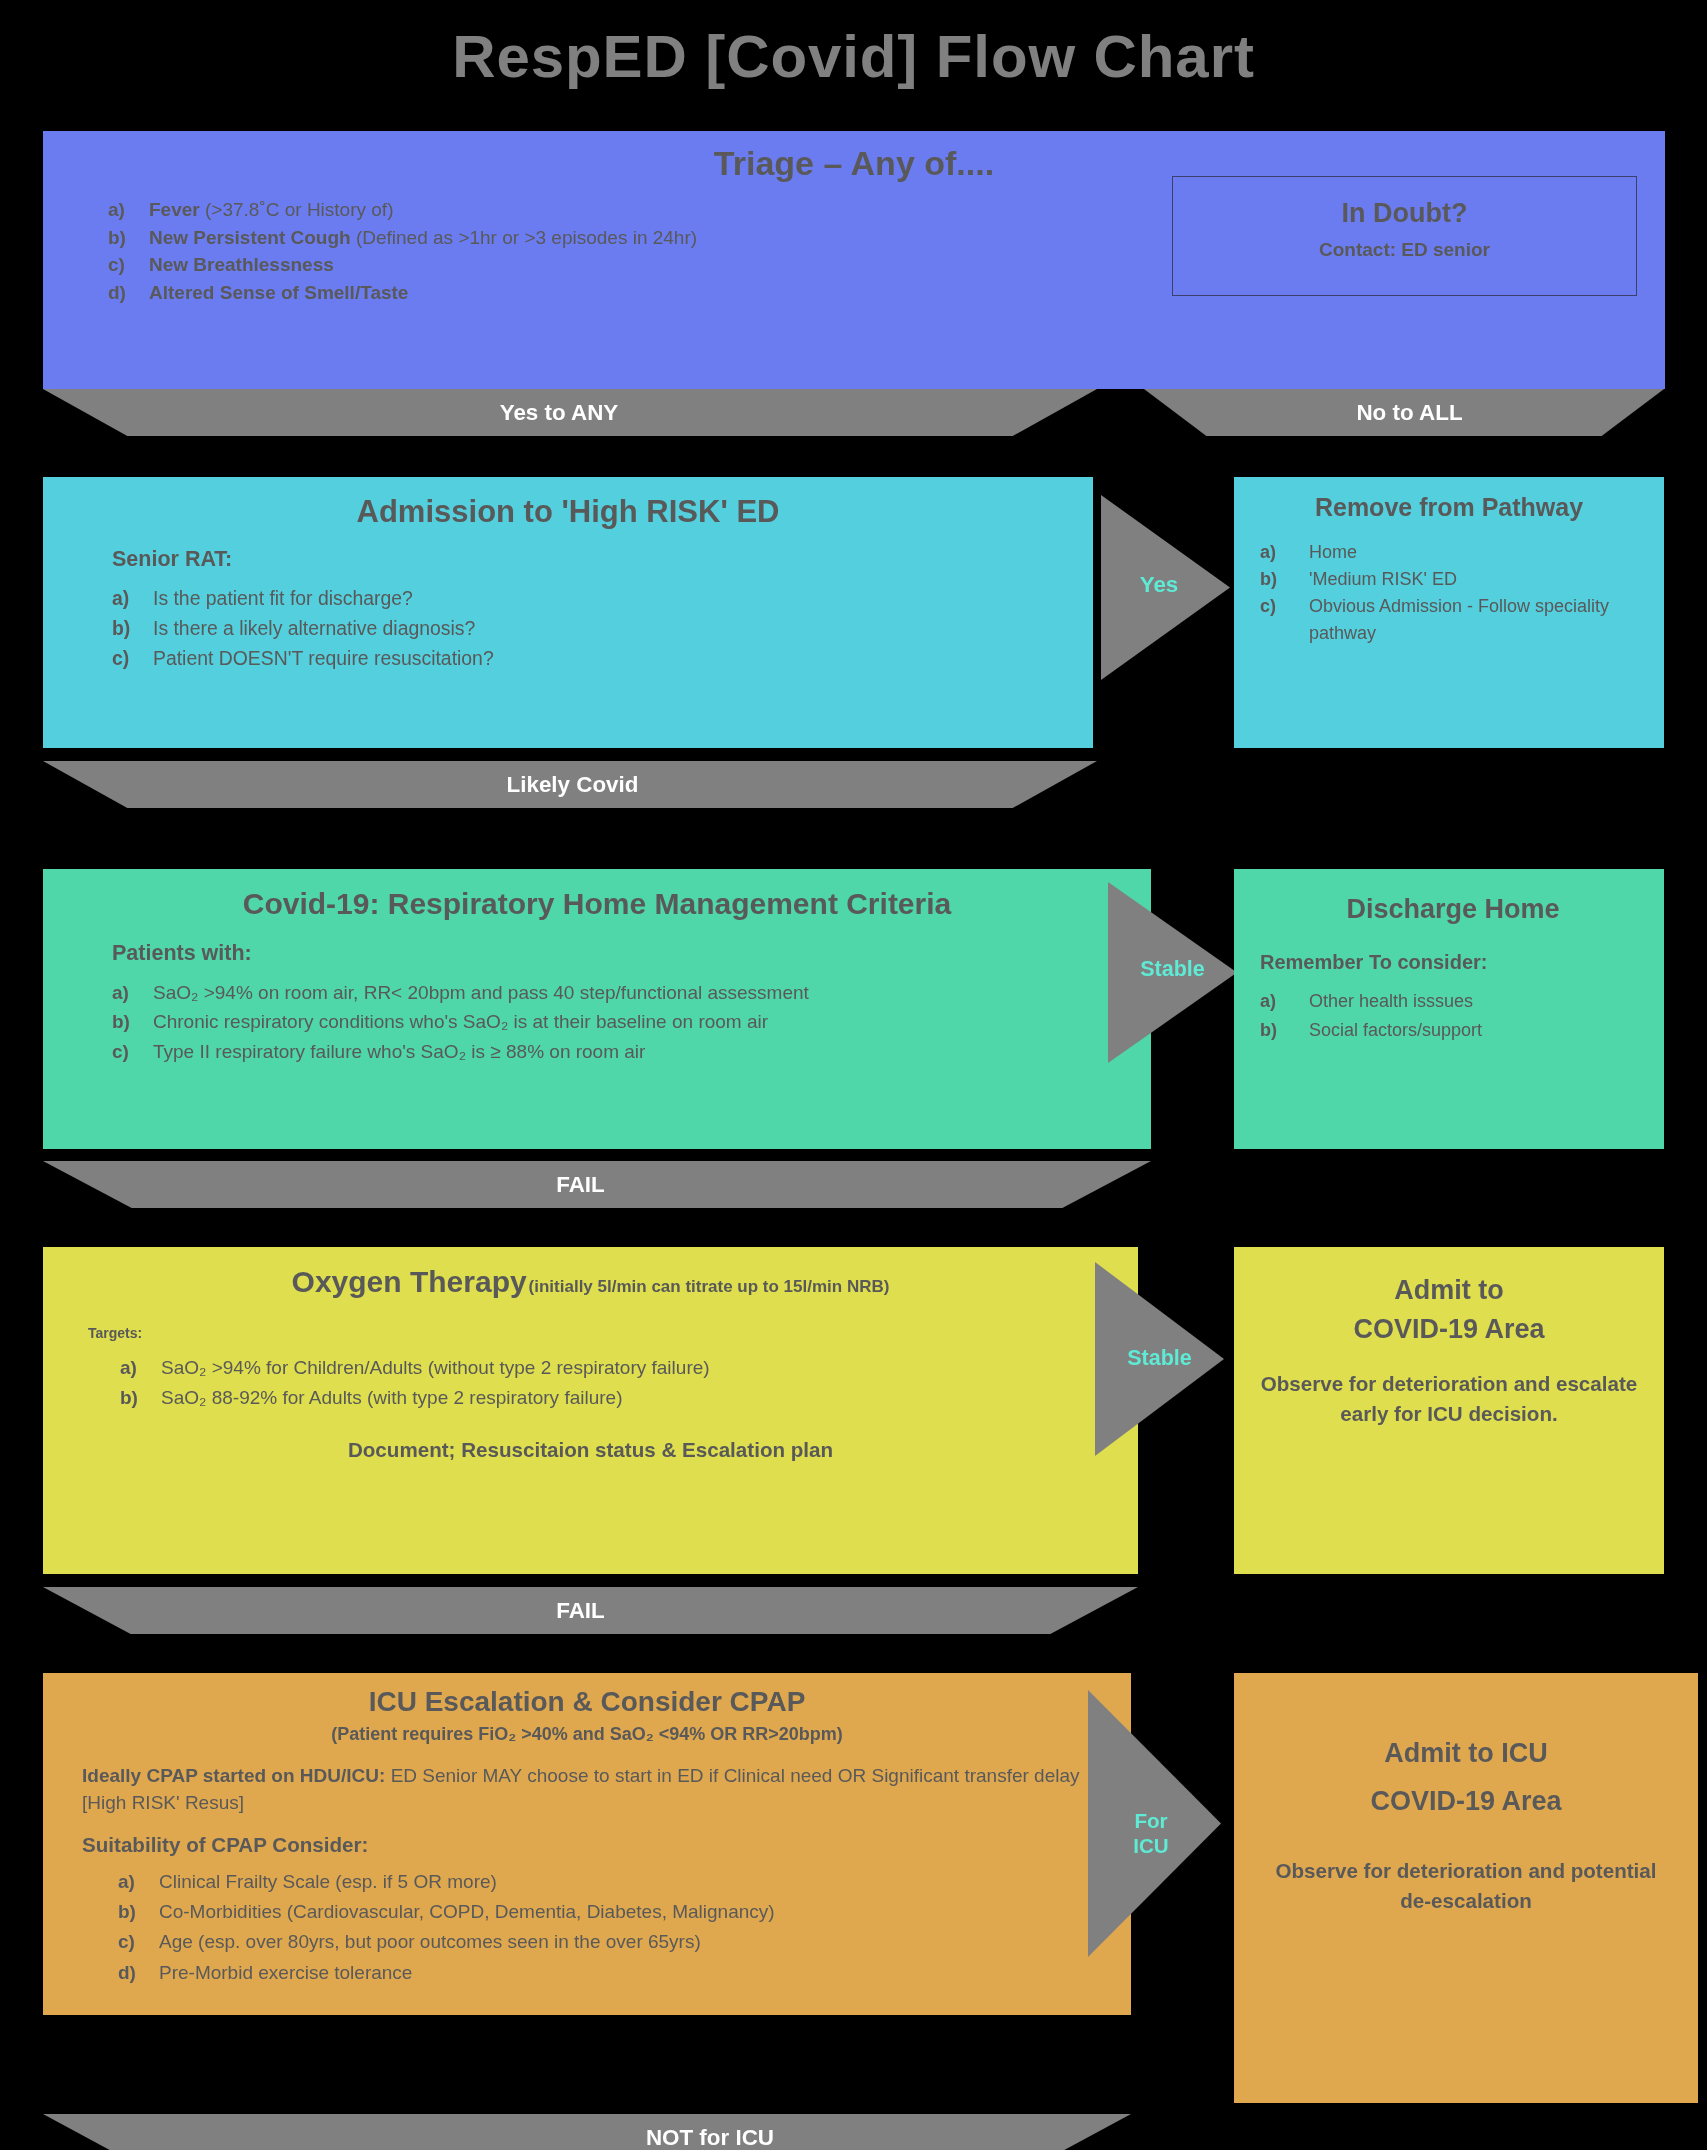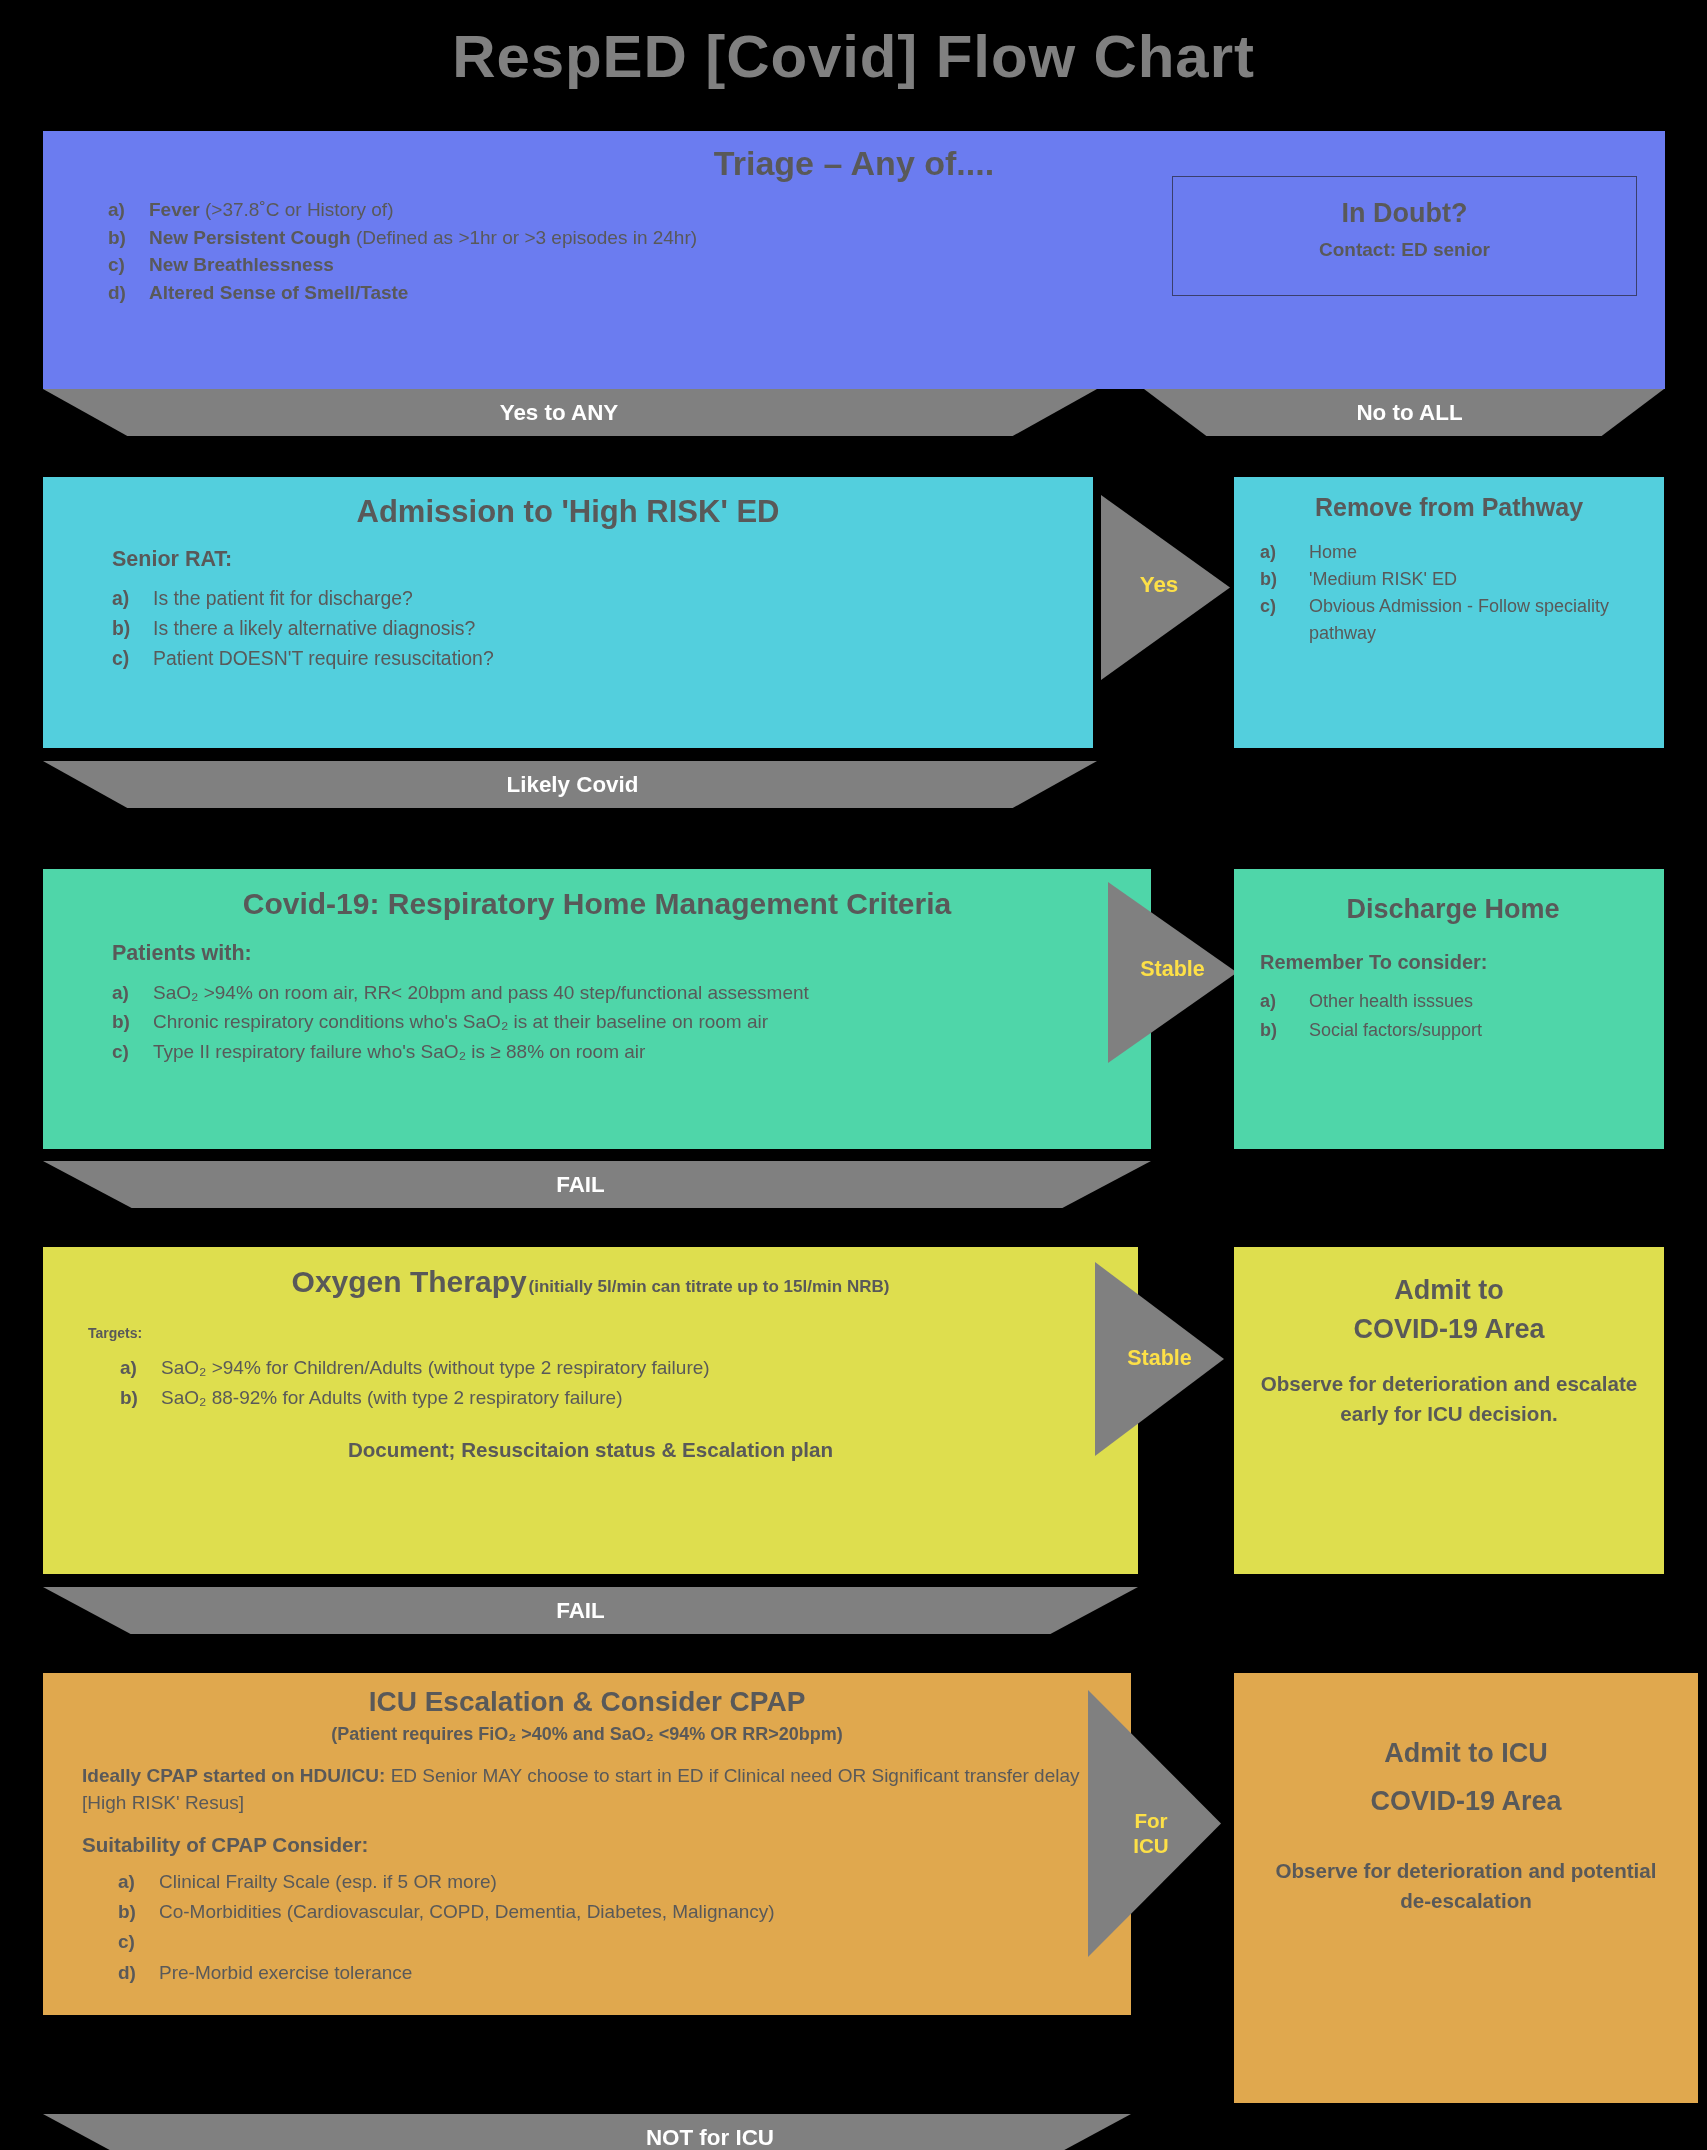--- a/index.html
+++ b/index.html
@@ -48,21 +48,21 @@
     font-weight: bold;
   }
   .arrow-label {
     position: absolute;
     color: #fff;
     font-weight: bold;
     text-align: center;
   }
   .side-label {
     position: absolute;
-    color: #fde047;
+    color: #5eead4;
     font-weight: bold;
     text-align: center;
   }
 </style>
 </head>
 <body>
 
 <div class="page">
 
   <div class="title">RespED [Covid] Flow Chart</div>
@@ -235,20 +235,21 @@
       <li>
         <span class="lt">a)</span>
         <span>Clinical Frailty Scale (esp. if 5 OR more)</span>
       </li>
       <li>
         <span class="lt">b)</span>
         <span>Co-Morbidities (Cardiovascular, COPD, Dementia, Diabetes, Malignancy)</span>
       </li>
       <li>
         <span class="lt">c)</span>
+        <span>Age (esp. over 80yrs, but poor outcomes seen in the over 65yrs)</span>
       </li>
       <li>
         <span class="lt">d)</span>
         <span>Pre-Morbid exercise tolerance</span>
       </li>
     </ol>
   </div>
 
   <div style="position:absolute; left:1088px; top:1690px; width:133px; height:267px;
               background:#808080; clip-path:polygon(0 0,0 100%,100% 50%);"></div>

